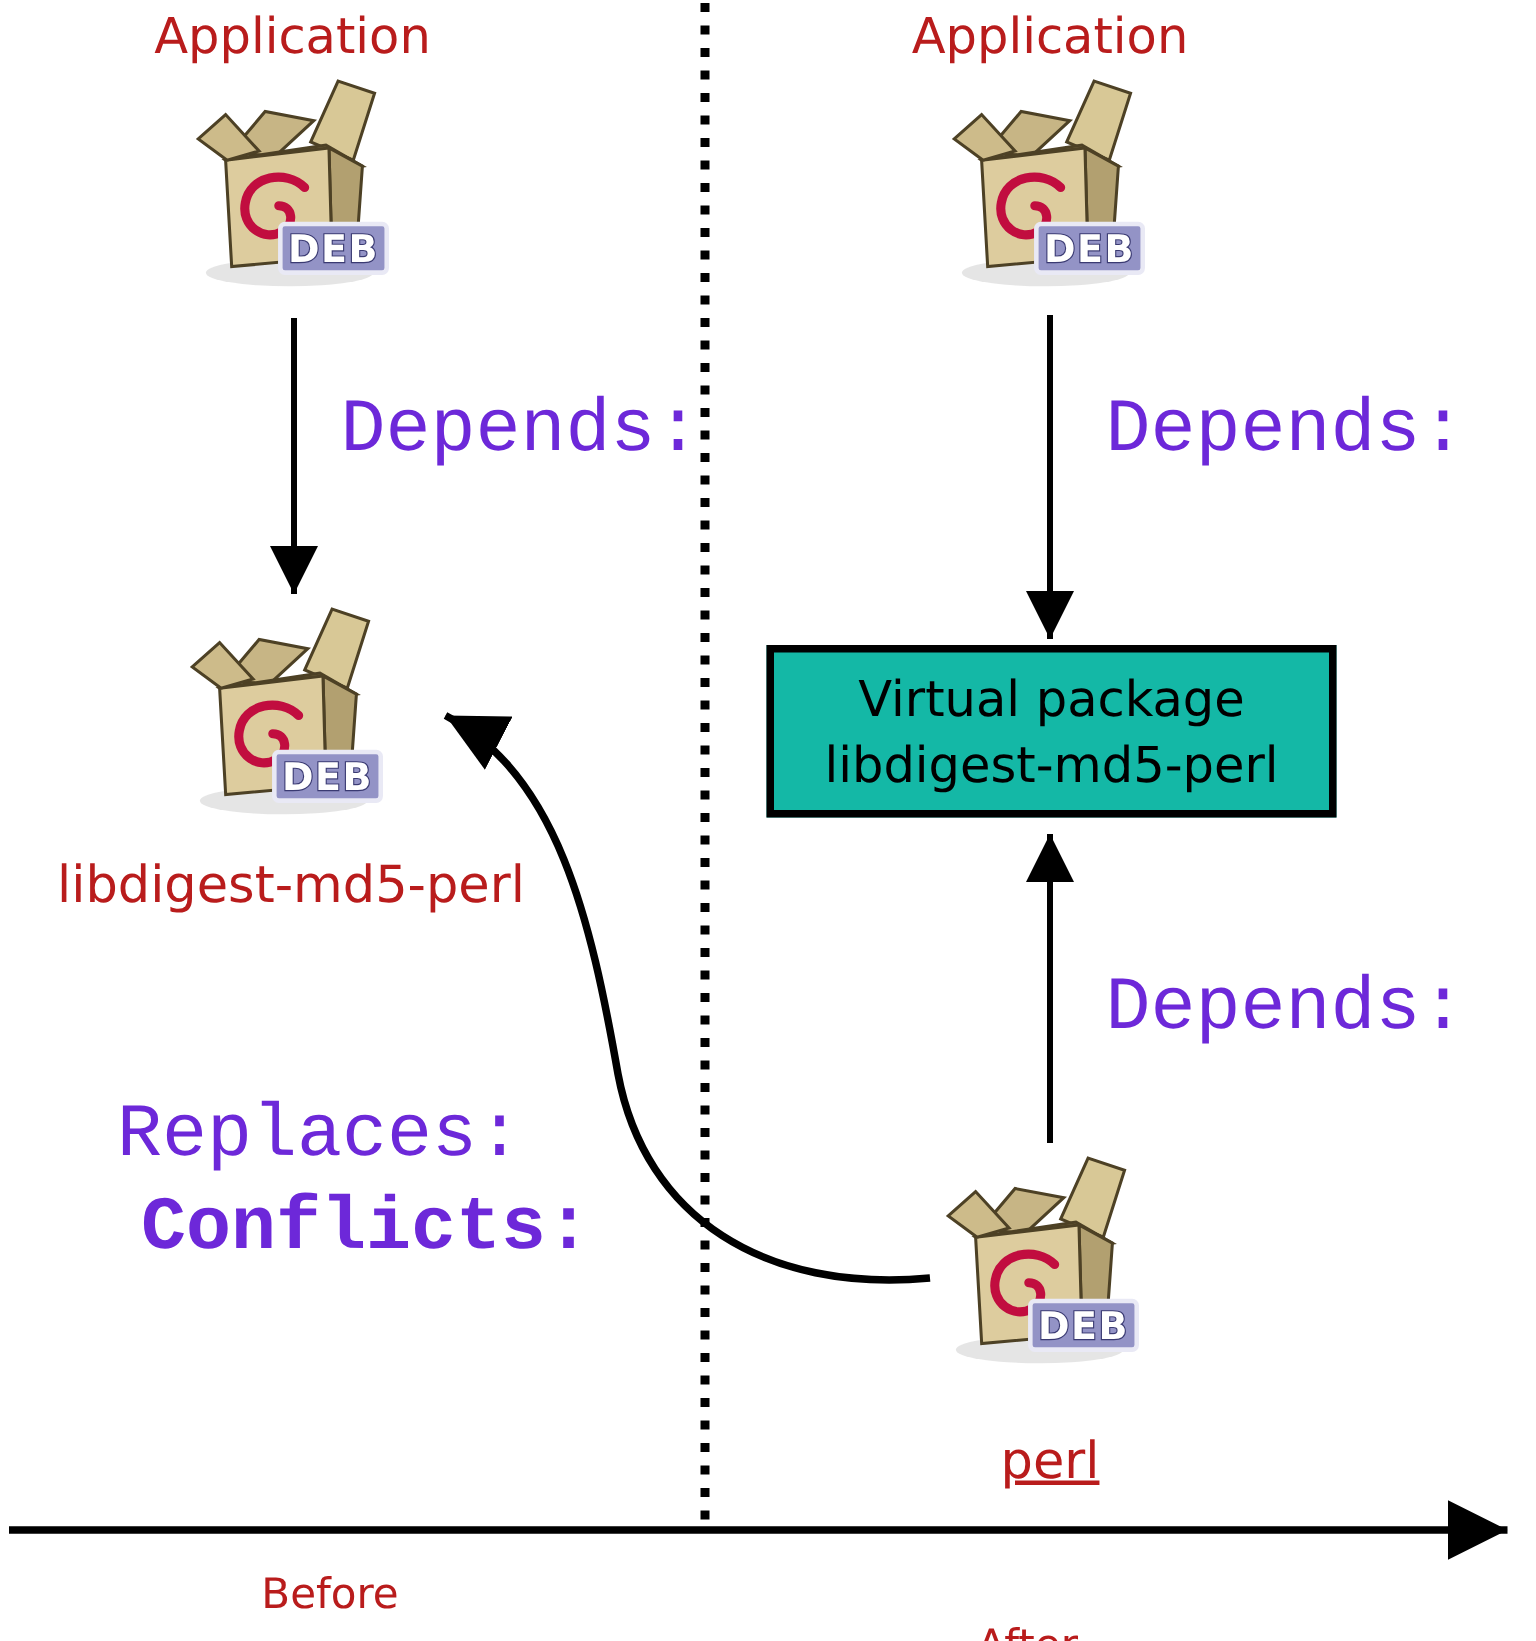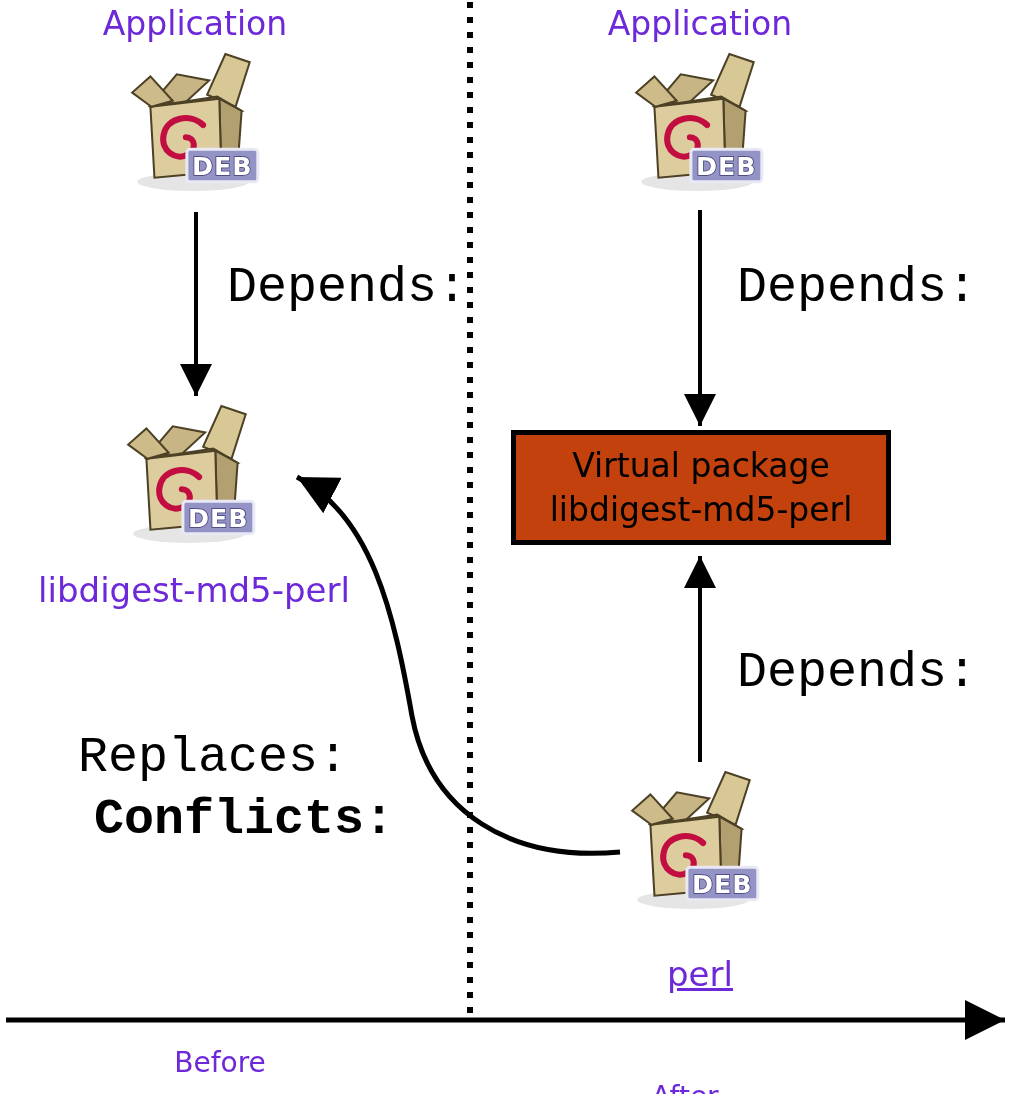--- a/index.html
+++ b/index.html
@@ -11,28 +11,28 @@
     width: 1024px;
     height: 1094px;
     background: #ffffff;
     overflow: hidden;
   }
 
   .abs { position: absolute; }
 
   .label-sans {
     font-family: "DejaVu Sans", "Liberation Sans", sans-serif;
-    color: #6d28d9;
+    color: #b91c1c;
     white-space: nowrap;
   }
   .label-mono {
     font-family: "Liberation Mono", "DejaVu Sans Mono", monospace;
     font-size: 50px;
     line-height: 1.1;
-    color: #000000;
+    color: #6d28d9;
     white-space: nowrap;
   }
   .center { text-align: center; }
 
   #arrow-layer {
     position: absolute;
     left: 0; top: 0;
     width: 1024px; height: 1094px;
     pointer-events: none;
   }
@@ -45,21 +45,21 @@
   .icon-slot svg { width: 100%; height: 100%; display: block; }
 
   .app-label { top: 4px; width: 310px; font-size: 33px; }
 
   .virtual-box {
     position: absolute;
     left: 511px;
     top: 430px;
     width: 380px;
     border: 5px solid #000;
-    background: #c2410c;
+    background: #14b8a6;
     padding: 9px 6px;
     text-align: center;
     font-size: 33px;
     line-height: 1.32;
     font-family: "DejaVu Sans", "Liberation Sans", sans-serif;
   }
 
   .pkg-label { font-size: 34px; }
   .axis-label { font-size: 28px; }
 </style>

